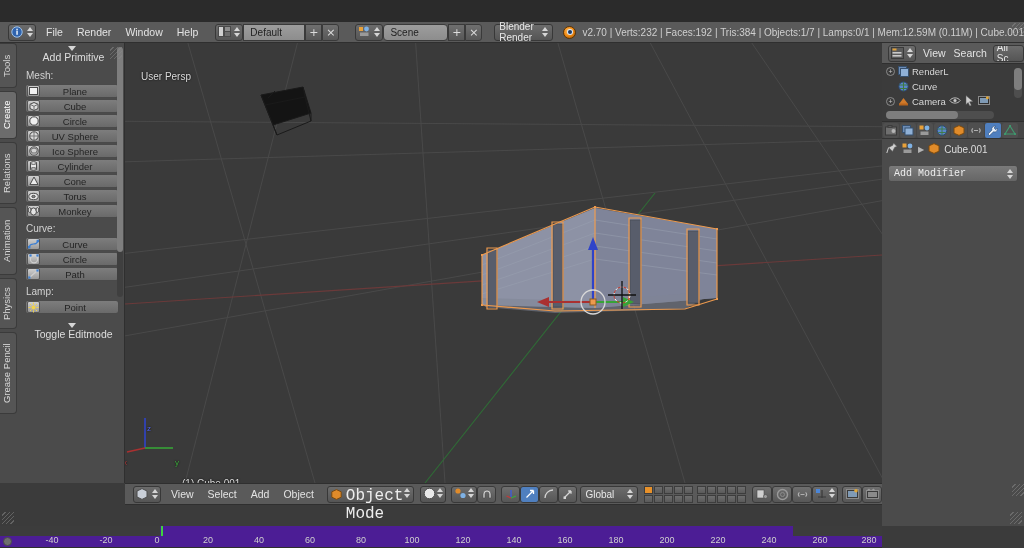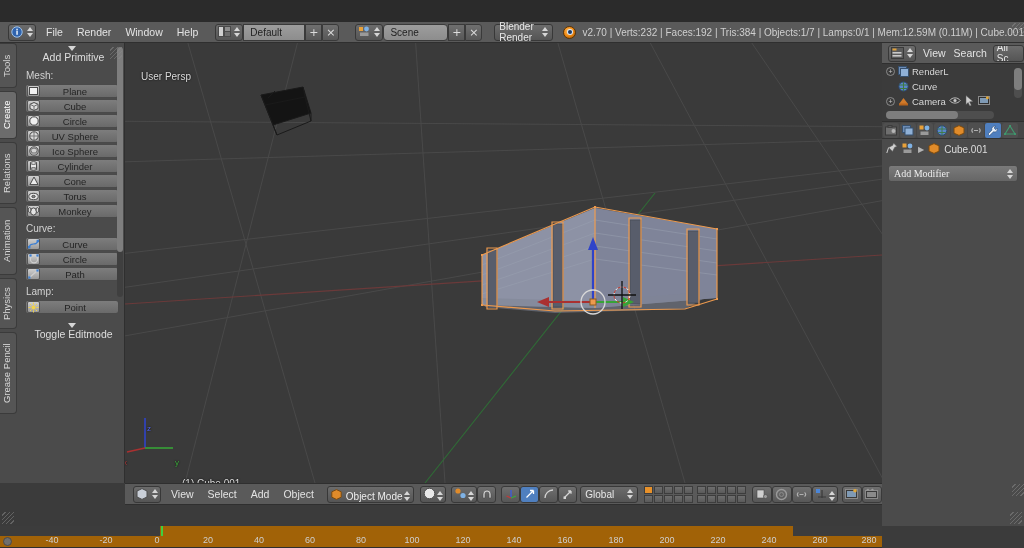--- a/index.html
+++ b/index.html
@@ -181,24 +181,24 @@
     background:#3a3a3a; overflow:hidden;
   }
   .vp-label {
     position:absolute; font-size:10px; color:#dcdcdc;
     font-family:"Liberation Sans", sans-serif; text-shadow:0 0 2px #000;margin-top:19px;
   }
   .vp-hdr {
     position:absolute; left:125px; top:440px; width:757px; height:22px;
   }
   .modedd {
-    height:17px; display:flex; align-items:flex-end; padding:0 3px;
+    height:17px; display:flex; align-items:flex-start; padding:0 3px;
     background: linear-gradient(180deg,#6c6c6c,#555);
     border:1px solid #383838; border-radius:3px;
-    color:#eee; font-size:10px; font-family:Liberation Sans, sans-serif;
+    color:#eee; font-size:16px; font-family:Liberation Mono, monospace;
   }
   .layergrid { display:flex; gap:4px; margin-left:6px; }
   .lgblock { display:grid; grid-template-columns:repeat(5,9px); grid-template-rows:repeat(2,8px); gap:1px; }
   .lgcell { background: linear-gradient(180deg,#6e6e6e,#5b5b5b); border:1px solid #3d3d3d; }
   .lgcell.active { background:#e8912a; }
 
   
   .rightcol { position:absolute; left:882px; top:0; width:142px; height:483px; }
   .outliner { position:absolute; left:0; top:0; width:142px; height:78px; background:#3b3b3b; }
   .outl-hdr { height:21px; }
@@ -216,28 +216,28 @@
   .ptab { width:16px; height:15px; border-radius:2px; display:flex; align-items:center;
           justify-content:center; background:#4f4f4f; }
   .ptab.active { background:#4f7fbf; }
   .props-breadcrumb { display:flex; align-items:center; height:20px; padding-left:4px; gap:4px;
                       color:#dcdcdc; font-size:10px; font-family:"Liberation Sans", sans-serif; }
   .addmod {
     margin:6px 6px 0 6px; height:17px;
     background: linear-gradient(180deg,#7a7a7a,#666);
     border:1px solid #4a4a4a; border-radius:3px;
     display:flex; align-items:center; padding:0 5px;
-    color:#ededed; font-size:10px; font-family:Liberation Serif, serif;
+    color:#ededed; font-size:10px; font-family:Liberation Mono, monospace;
     position:relative;
   }
   .addmod .spin { position:absolute; right:4px; top:2px; }
 
   
   .timeline { position:absolute; left:0; top:504px; width:1024px; height:44px; background:#3b3b3b; }
-  .tl-ruler { position:absolute; left:0; top:0; width:882px; height:22px; background:#a16207;
+  .tl-ruler { position:absolute; left:0; top:0; width:882px; height:22px; background:#4c1d95;
               border-bottom:1px solid #2e2e2e; overflow:hidden;}
   .tl-range { position:absolute; top:0; height:10px; background:#3c3c3c; }
   .tl-tick { position:absolute; top:9px; font-size:9px; color:#cfcfcf;
              font-family:"Liberation Sans", sans-serif; transform:translateX(-50%); }
   .tl-playhead { position:absolute; top:0; width:2px; height:10px; background:#3fd13f; }
   .tl-handle { position:absolute; left:3px; top:11px; width:9px;height:9px; border-radius:50%;
                background:#6e6e6e; border:1px solid #4a4a4a; }
 
   .corner-grip {
     position:absolute; width:12px;height:12px; pointer-events:none; opacity:.5;

